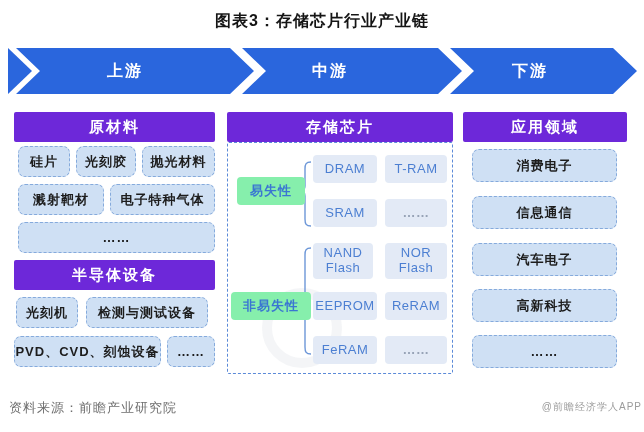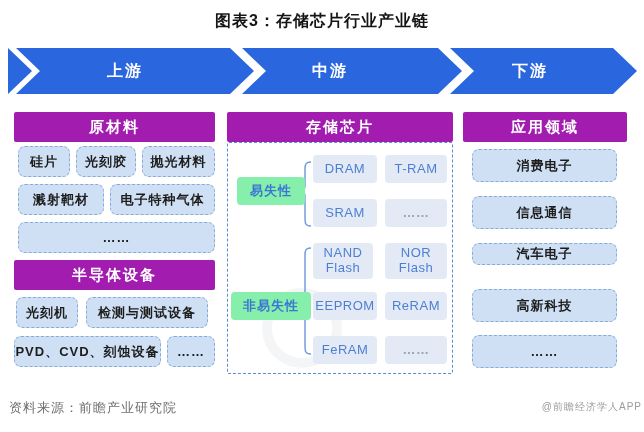--- a/index.html
+++ b/index.html
@@ -12,21 +12,21 @@
     font-size:16px;font-weight:bold;color:#151515;letter-spacing:1px;
   }
   
   .band{position:absolute;left:0;top:48px;width:644px;height:46px;}
   .stage-label{
     position:absolute;top:48px;height:46px;display:flex;align-items:center;justify-content:center;
     color:#ffffff;font-size:16px;font-weight:bold;letter-spacing:2px;pointer-events:none;
   }
   
   .hdr{
-    position:absolute;background:#a21caf;color:#ffffff;border-radius:2px;
+    position:absolute;background:#6d28d9;color:#ffffff;border-radius:2px;
     display:flex;align-items:center;justify-content:center;
     font-size:15px;font-weight:bold;letter-spacing:2px;
   }
   
   .box{
     position:absolute;background:#cfe0f4;border:1.6px dashed #85aadc;border-radius:7px;
     display:flex;align-items:center;justify-content:center;box-sizing:border-box;
     font-size:13px;font-weight:bold;color:#1d1d1d;letter-spacing:1px;white-space:nowrap;
   }
   
@@ -113,20 +113,20 @@
   <div class="mbox" style="left:385px;top:243px;width:62px;height:36px;">NOR Flash</div>
   <div class="mbox" style="left:313px;top:292px;width:64px;height:28px;">EEPROM</div>
   <div class="mbox" style="left:385px;top:292px;width:62px;height:28px;">ReRAM</div>
   <div class="mbox" style="left:313px;top:336px;width:64px;height:28px;">FeRAM</div>
   <div class="mbox mdots" style="left:385px;top:336px;width:62px;height:28px;">……</div>
 
   <div class="hdr" style="left:463px;top:112px;width:164px;height:30px;">应用领域</div>
 
   <div class="box" style="left:472px;top:149px;width:145px;height:33px;">消费电子</div>
   <div class="box" style="left:472px;top:196px;width:145px;height:33px;">信息通信</div>
-  <div class="box" style="left:472px;top:243px;width:145px;height:22px;">汽车电子</div>
+  <div class="box" style="left:472px;top:243px;width:145px;height:33px;">汽车电子</div>
   <div class="box" style="left:472px;top:289px;width:145px;height:33px;">高新科技</div>
   <div class="box" style="left:472px;top:335px;width:145px;height:33px;">……</div>
 
   <div class="source">资料来源：前瞻产业研究院</div>
   <div class="brand">@前瞻经济学人APP</div>
 
 </div>
 
 </body></html>

